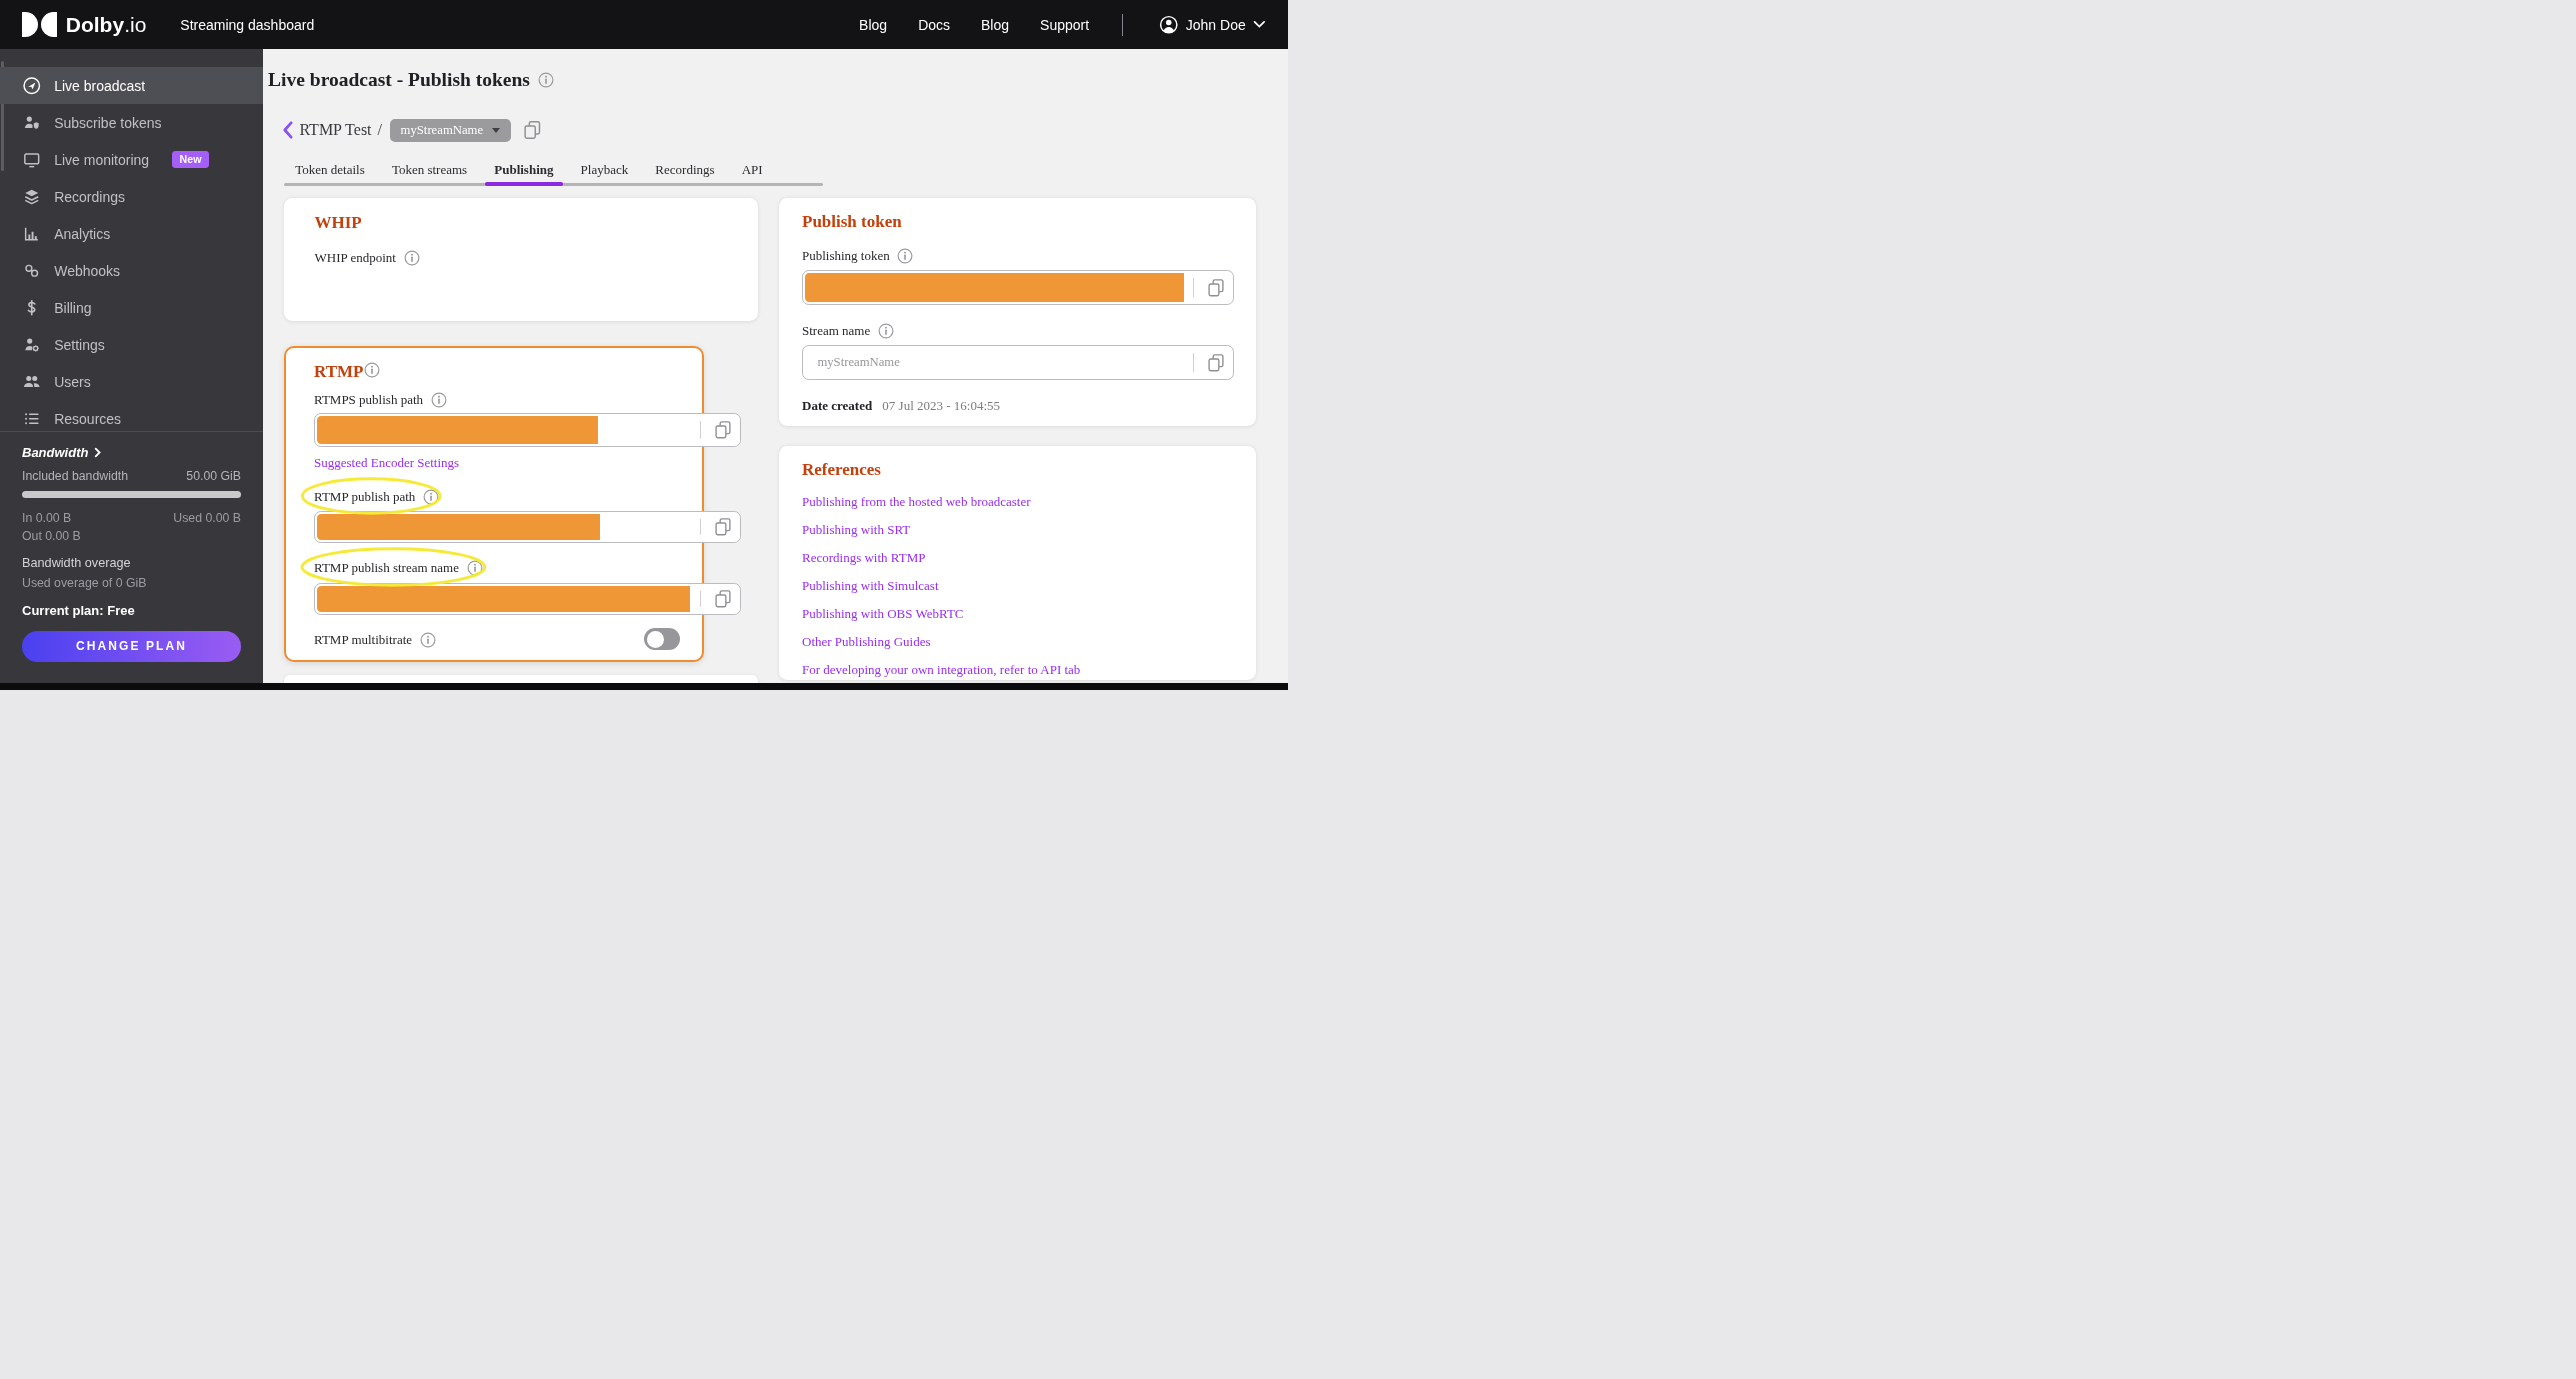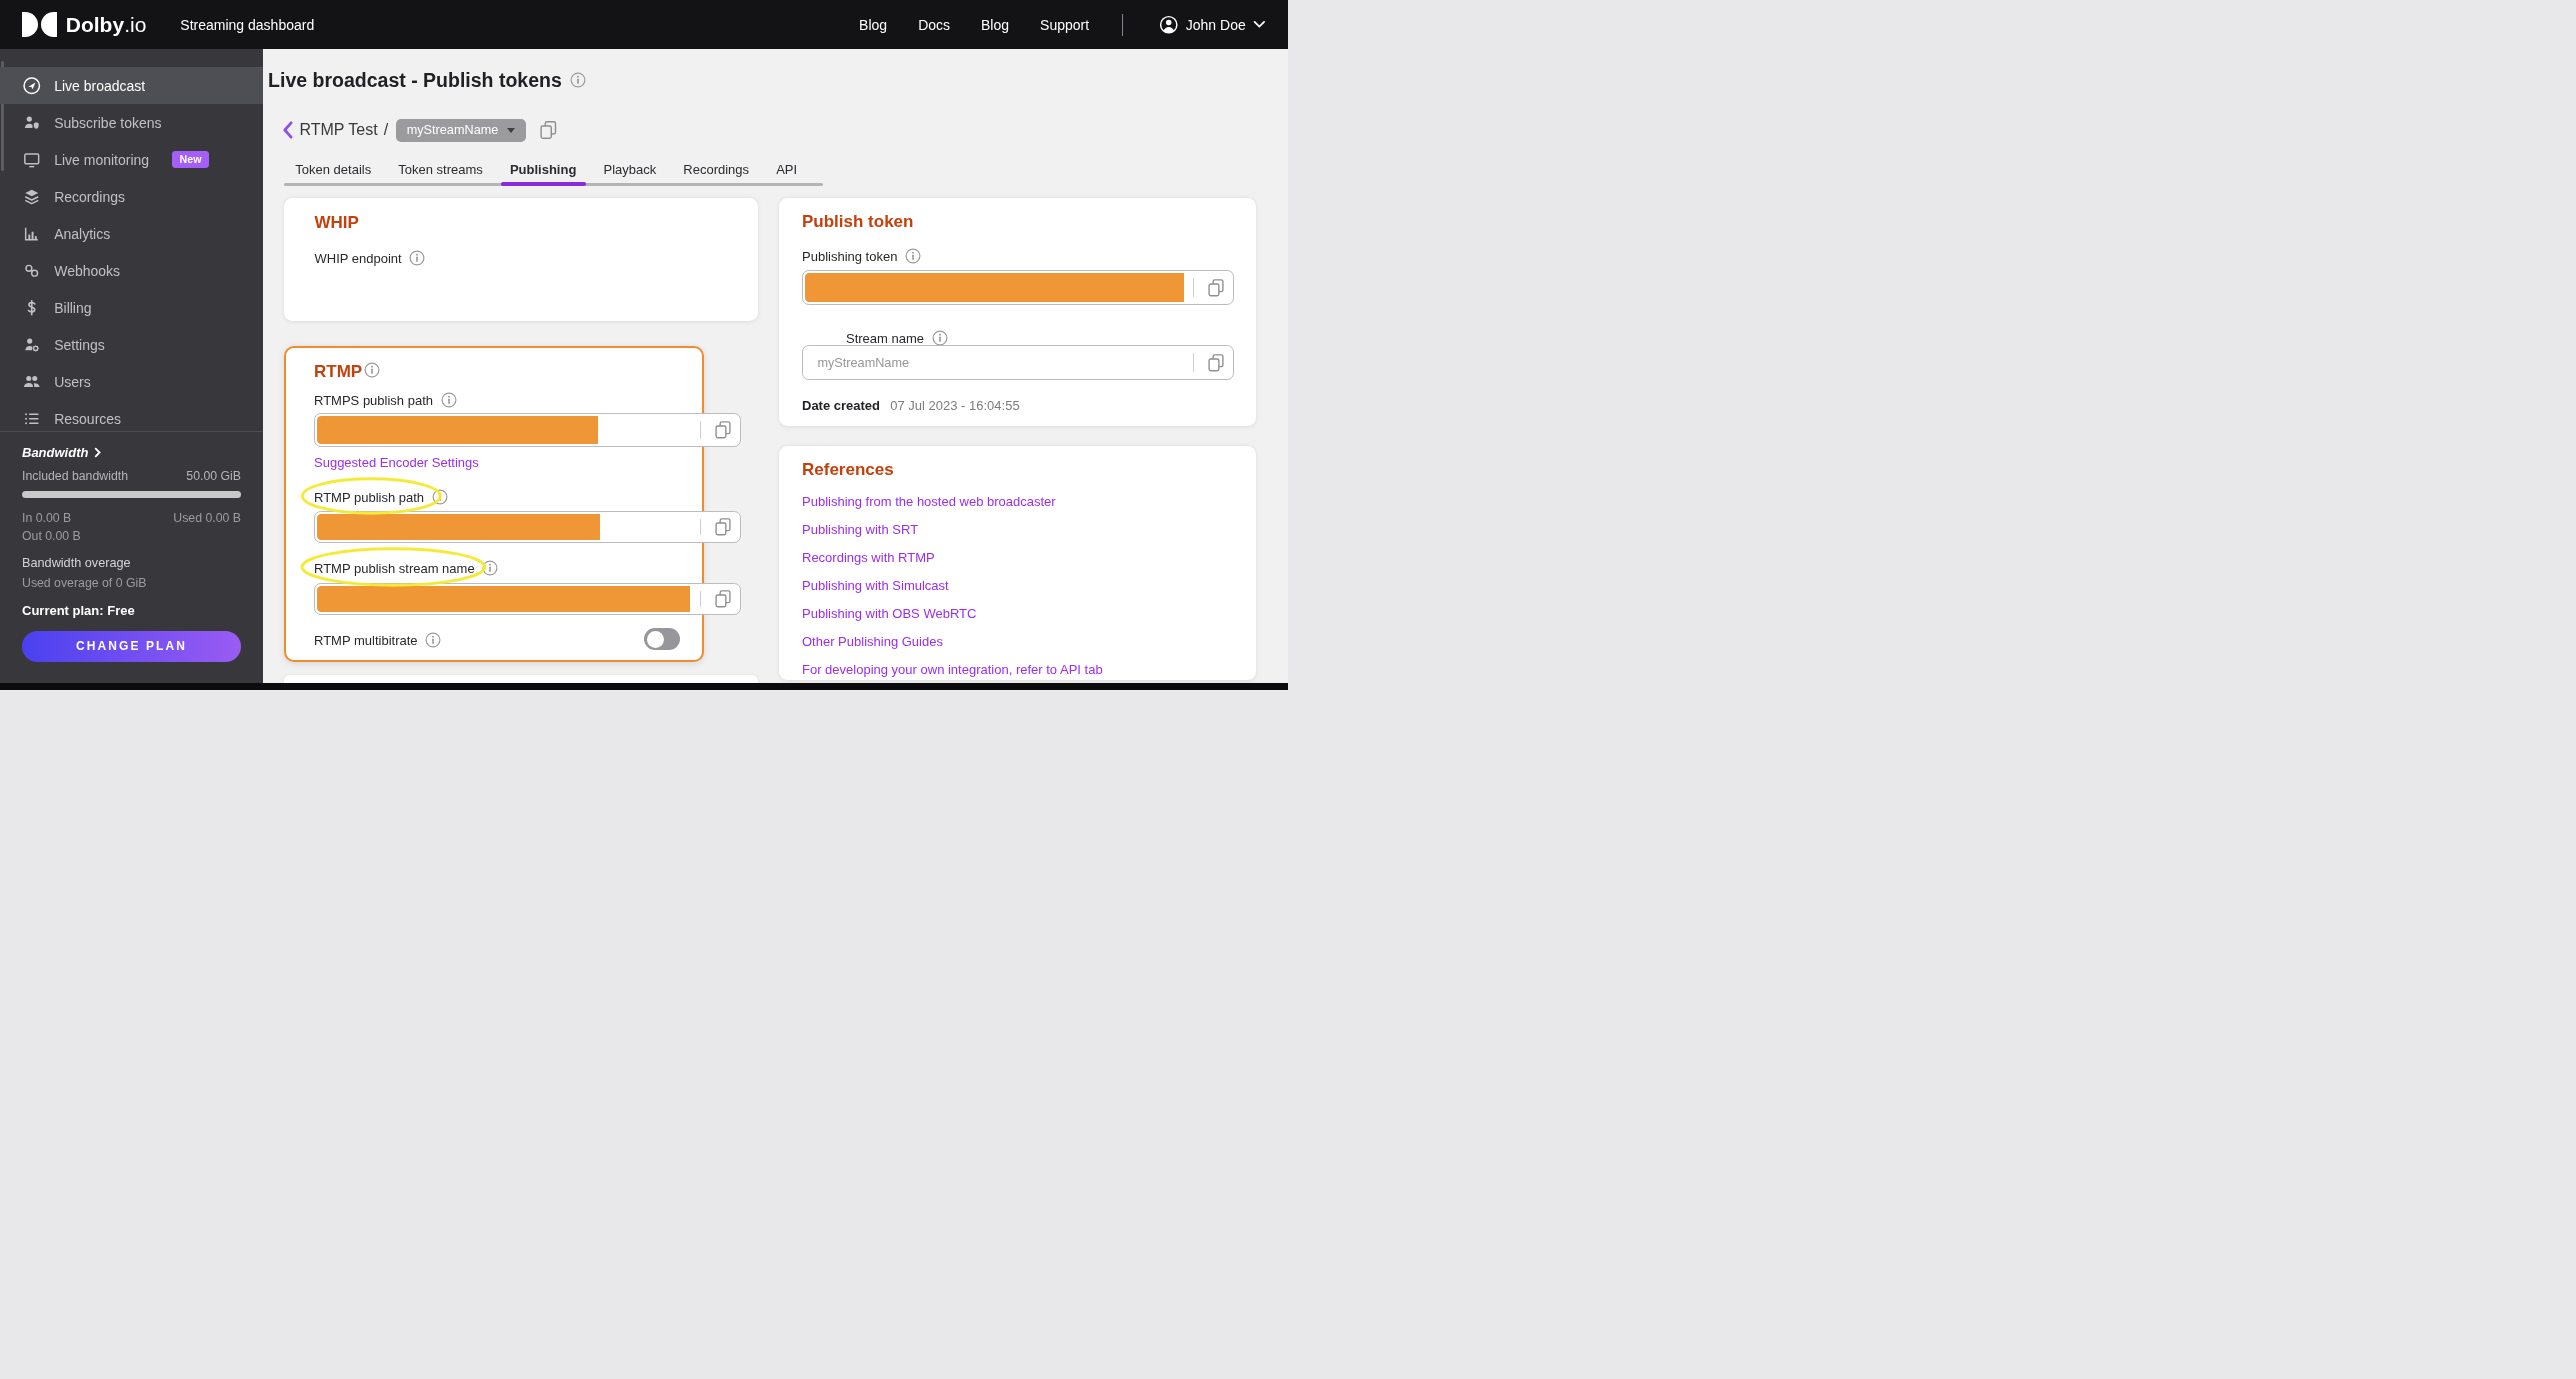--- a/index.html
+++ b/index.html
@@ -41,21 +41,21 @@
   .bw-out{margin-top:4.2px;color:#9c9ca2;}
   .bw-overage{margin-top:12.7px;color:#d4d4d8;font-size:12.7px;}
   .bw-ovd{margin-top:6px;color:#9c9ca2;}
   .bw-plan{margin-top:13.5px;color:#fff;font-weight:700;font-size:13px;}
   .cta{margin-top:12.7px;height:31px;border-radius:16px;
        background:linear-gradient(90deg,#4a41ef,#9a5cf3);
        color:#fff;font-size:12px;font-weight:700;letter-spacing:2.1px;
        display:flex;align-items:center;justify-content:center;cursor:pointer;}
 
   
-  .main{position:absolute;left:263px;top:49px;right:0;bottom:0;background:#f1f1f2;}
+  .main{position:absolute;left:263px;top:49px;right:0;bottom:0;background:#f1f1f2;font-family:Liberation Serif, serif;}
   .page-title-row{position:absolute;left:5.1px;top:19.5px;display:flex;align-items:center;gap:8.5px;}
   .page-title{font-size:19.5px;font-weight:600;color:#212125;}
   .info{width:16px;height:16px;cursor:pointer;flex:none;}
 
   .breadcrumb{position:absolute;left:18.6px;top:69px;display:flex;align-items:center;height:24px;}
   .bc-back{cursor:pointer;margin-right:6.8px;}
   .bc-text{font-size:16px;color:#3a3a3e;}
   .bc-sep{font-size:16px;color:#3a3a3e;margin:0 7.6px 0 6px;}
   .pill{height:23px;background:#9b9b9e;border-radius:5.1px;display:flex;align-items:center;
         padding:0 11px;gap:8.5px;color:#fff;font-size:12.7px;cursor:pointer;}
@@ -403,21 +403,21 @@
         </svg>
       </div>
       <div class="input" style="left:23px;top:72px;width:432px;height:35px;">
         <span class="redact" style="width:calc(100% - 51px);"></span>
         <span class="in-div"></span>
         <svg class="in-copy" width="18" height="19.5" viewBox="0 0 22 24" fill="none">
           <rect x="7.5" y="2" width="12" height="14.5" rx="2" stroke="#8f8f93" stroke-width="1.7"></rect>
           <rect x="2.5" y="7" width="12" height="14.5" rx="2" fill="#fff" stroke="#8f8f93" stroke-width="1.7"></rect>
         </svg>
       </div>
-      <div class="field-label" style="left:23px;top:132px;margin-left:44px;">
+      <div class="field-label" style="left:23px;top:125px;">
         <span>Stream name</span>
         <svg class="info" viewBox="0 0 20 20" fill="none">
           <circle cx="10" cy="10" r="8.6" stroke="#9b9b9f" stroke-width="1.5"></circle>
           <path d="M10 9v5" stroke="#8e8e92" stroke-width="1.8" stroke-linecap="round"></path>
           <circle cx="10" cy="5.9" r="1.1" fill="#8e8e92"></circle>
         </svg>
       </div>
       <div class="input" style="left:23px;top:147px;width:432px;height:35px;">
         <span class="value" style="color:#97979b;">myStreamName</span>
         <span class="in-div"></span>

